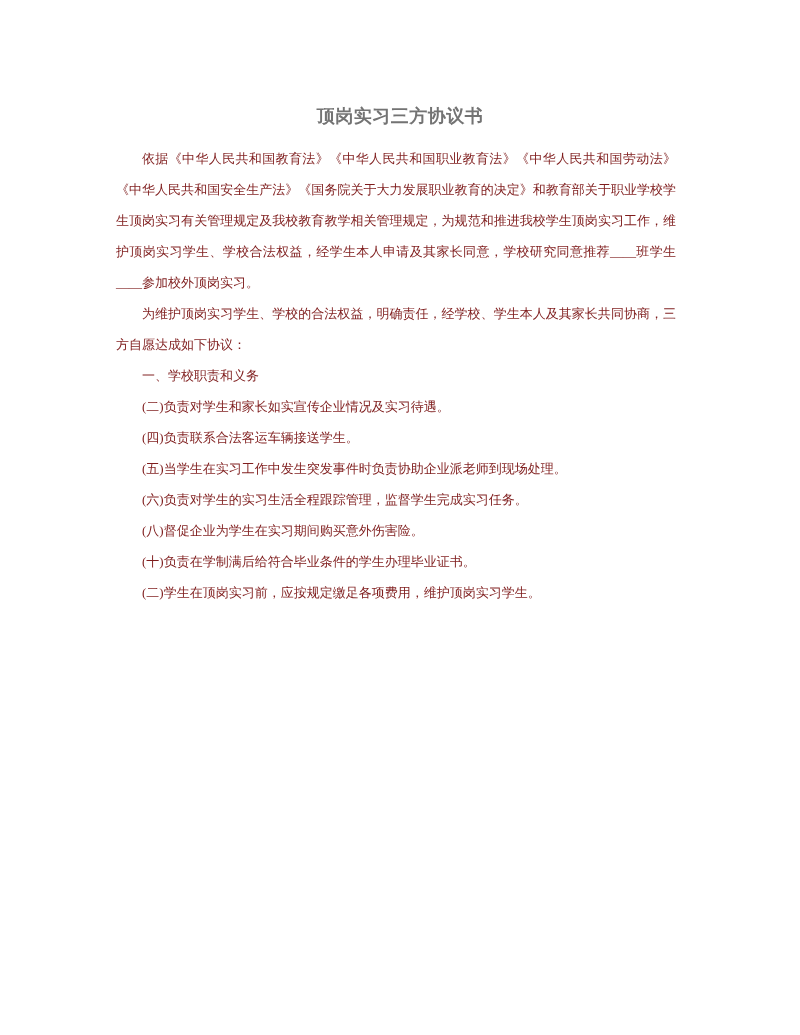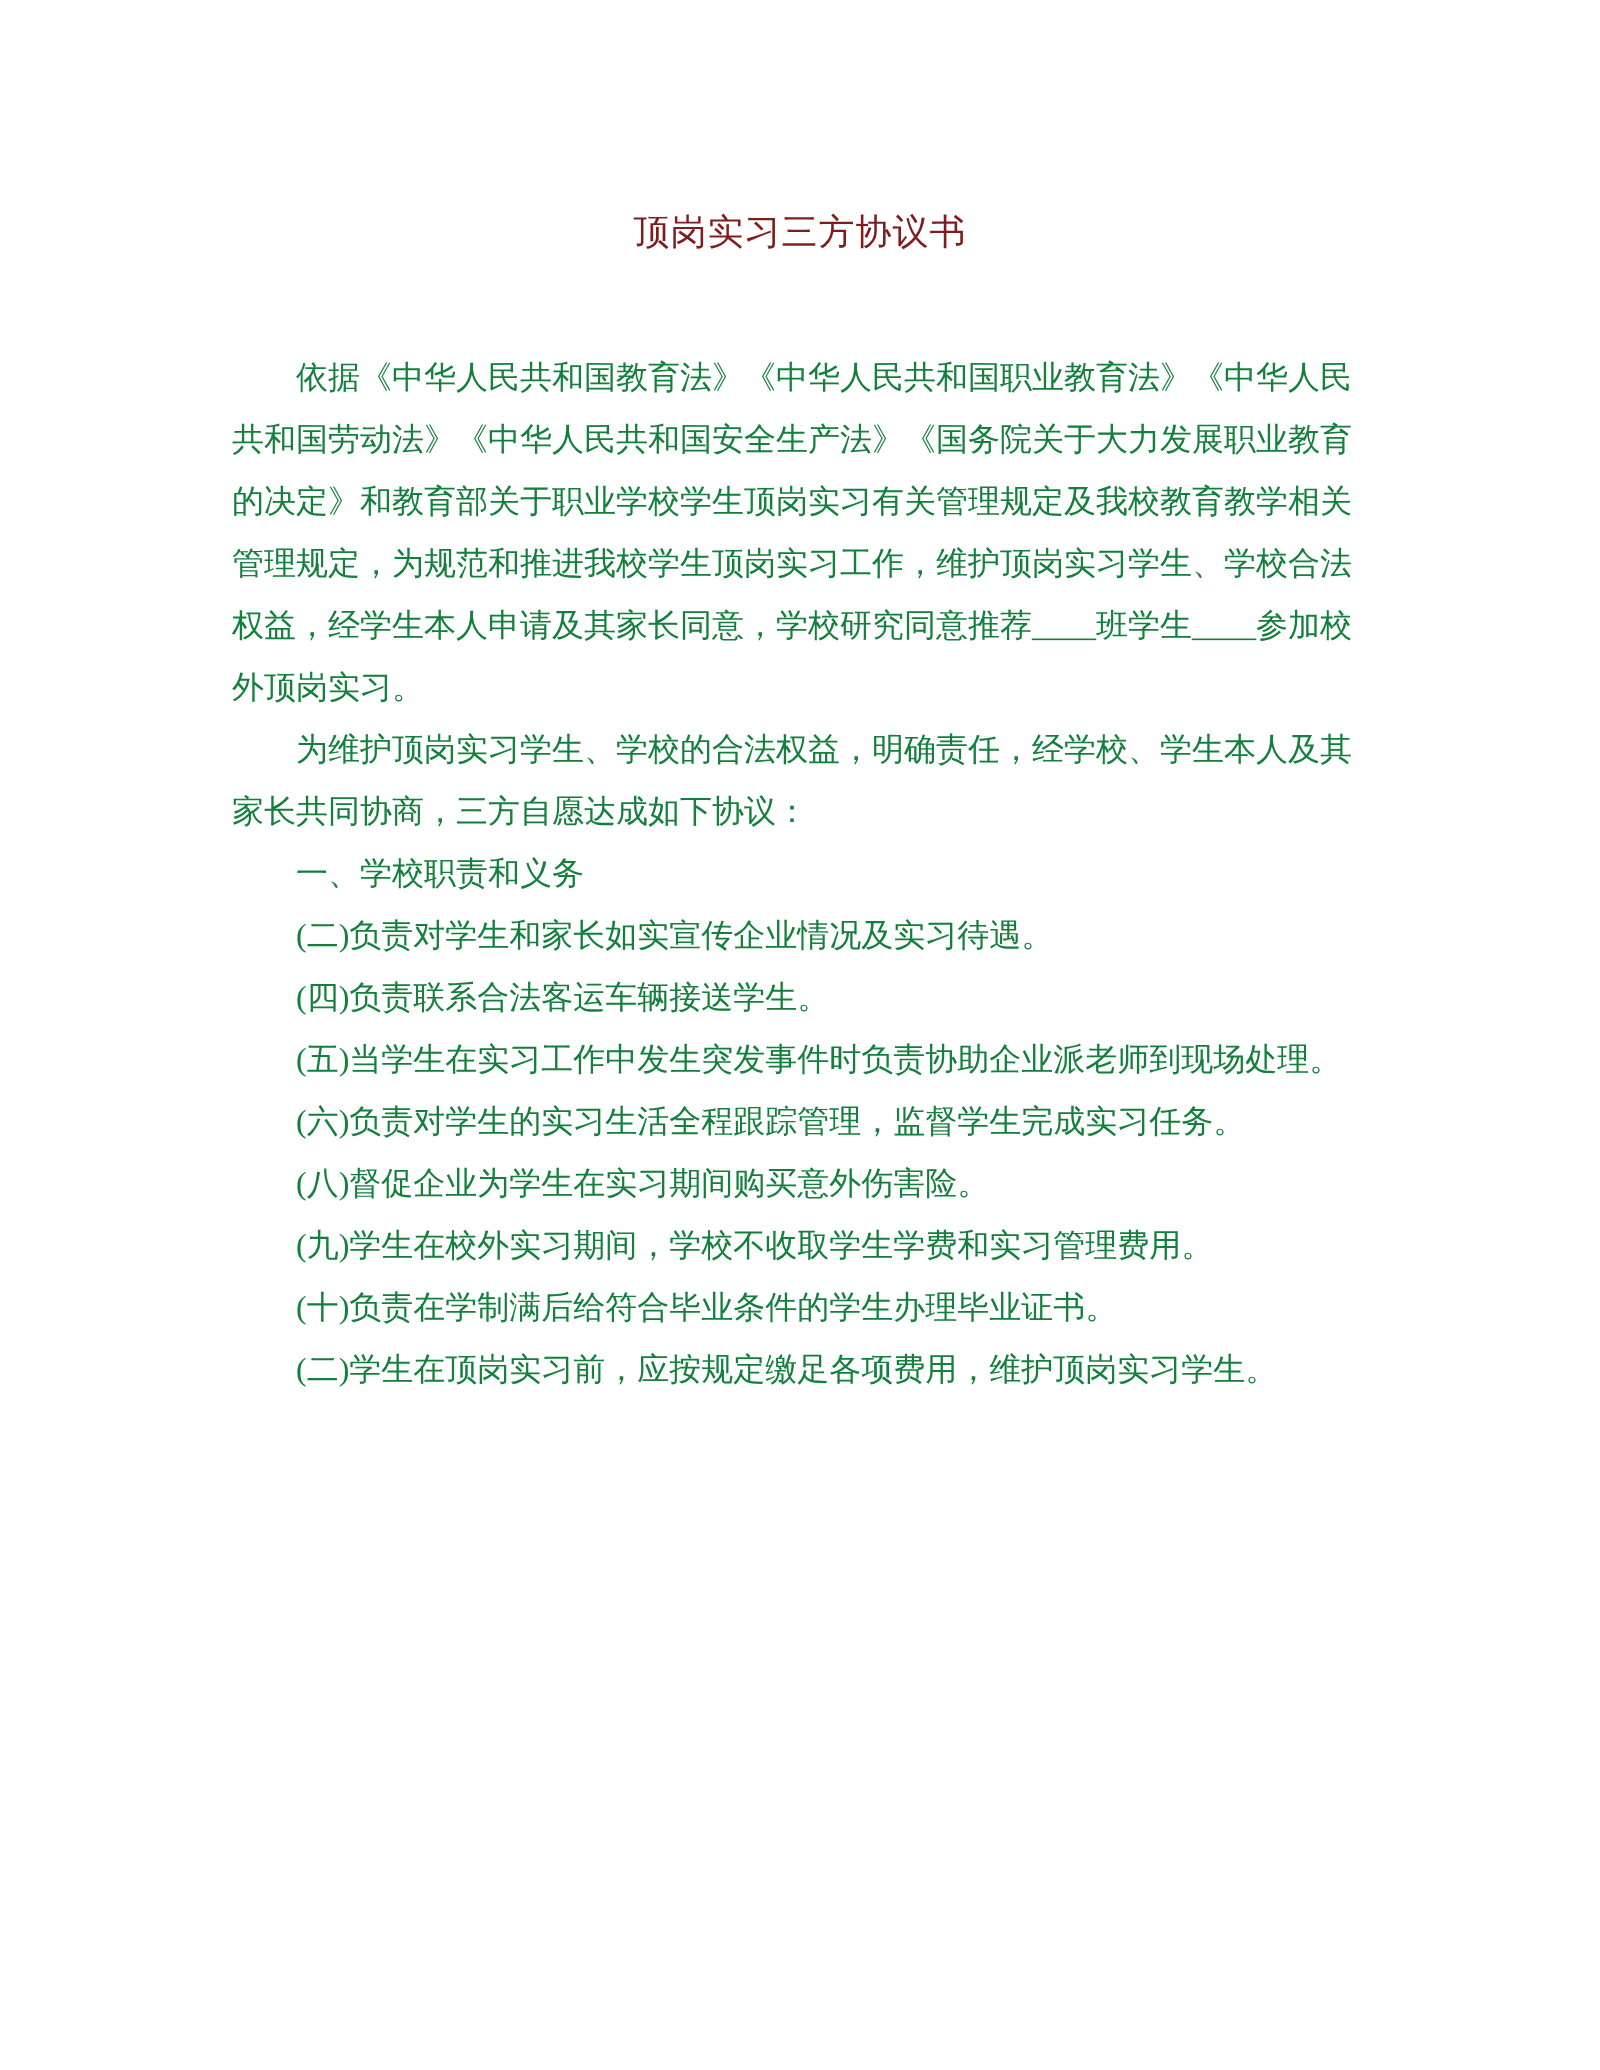--- a/index.html
+++ b/index.html
@@ -14,29 +14,29 @@
     background: #ffffff;
     overflow: hidden;
     font-family: "Liberation Serif", "DejaVu Serif", serif;
   }
   .doc-title {
     margin: 0;
     padding-top: 104px;
     text-align: center;
     font-size: 18px;
     line-height: 24px;
-    font-weight: normal;
-    color: #7f1d1d;
+    font-weight: bold;
+    color: #737373;
     letter-spacing: 0.5px;
   }
   .doc-body {
-    margin: 46px 0 0 116px;
+    margin: 15px 0 0 116px;
     width: 560px;
-    color: #15803d;
-    font-size: 16px;
+    color: #7f1d1d;
+    font-size: 13px;
     line-height: 31px;
     text-align: justify;
   }
   .para {
     margin: 0;
     padding: 0;
     text-indent: 2em;
   }
 </style>
 </head>
@@ -47,17 +47,16 @@
 
   <div class="doc-body">
     <p class="para">依据《中华人民共和国教育法》《中华人民共和国职业教育法》《中华人民共和国劳动法》《中华人民共和国安全生产法》《国务院关于大力发展职业教育的决定》和教育部关于职业学校学生顶岗实习有关管理规定及我校教育教学相关管理规定，为规范和推进我校学生顶岗实习工作，维护顶岗实习学生、学校合法权益，经学生本人申请及其家长同意，学校研究同意推荐____班学生____参加校外顶岗实习。</p>
     <p class="para">为维护顶岗实习学生、学校的合法权益，明确责任，经学校、学生本人及其家长共同协商，三方自愿达成如下协议：</p>
     <p class="para">一、学校职责和义务</p>
     <p class="para">(二)负责对学生和家长如实宣传企业情况及实习待遇。</p>
     <p class="para">(四)负责联系合法客运车辆接送学生。</p>
     <p class="para">(五)当学生在实习工作中发生突发事件时负责协助企业派老师到现场处理。</p>
     <p class="para">(六)负责对学生的实习生活全程跟踪管理，监督学生完成实习任务。</p>
     <p class="para">(八)督促企业为学生在实习期间购买意外伤害险。</p>
-    <p class="para">(九)学生在校外实习期间，学校不收取学生学费和实习管理费用。</p>
     <p class="para">(十)负责在学制满后给符合毕业条件的学生办理毕业证书。</p>
     <p class="para">(二)学生在顶岗实习前，应按规定缴足各项费用，维护顶岗实习学生。</p>
   </div>
 </div>
 
 </body></html>

